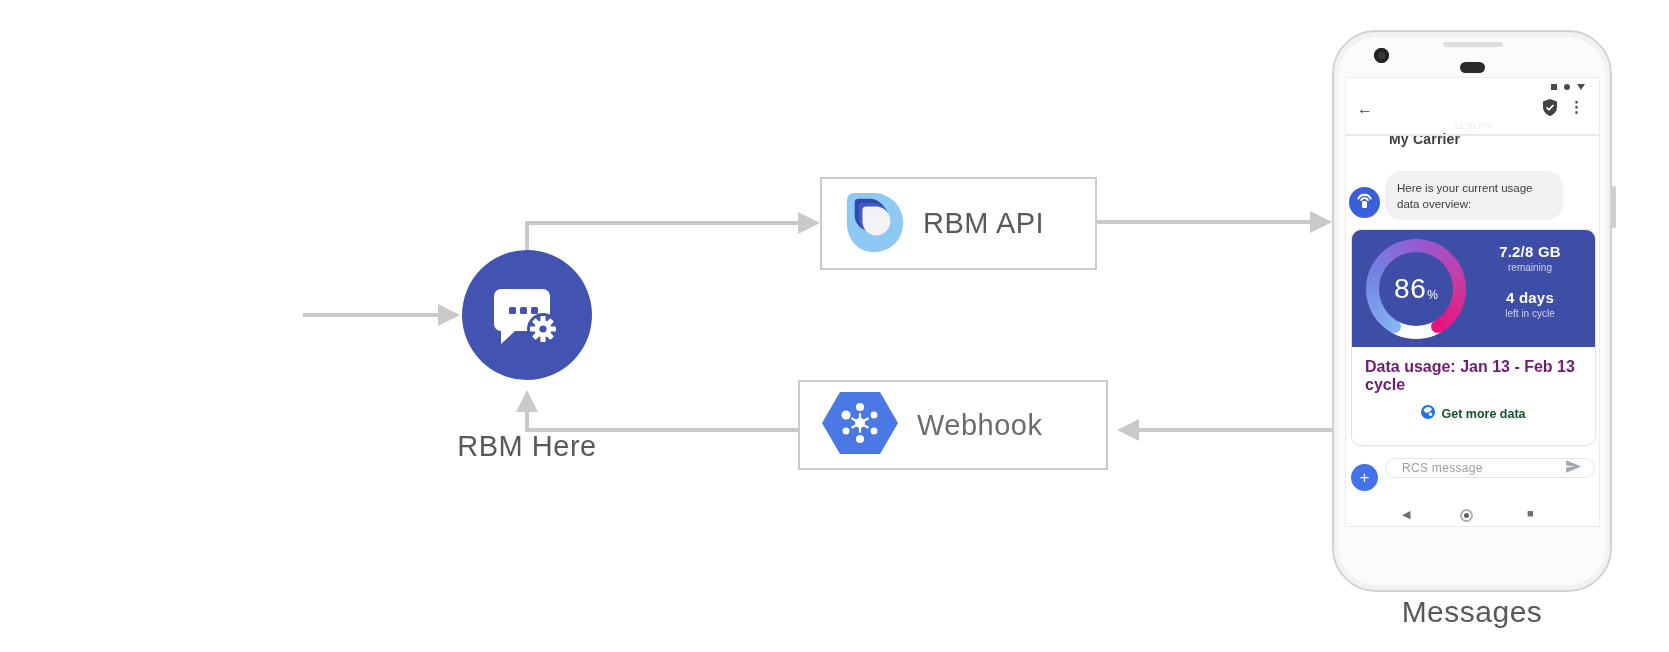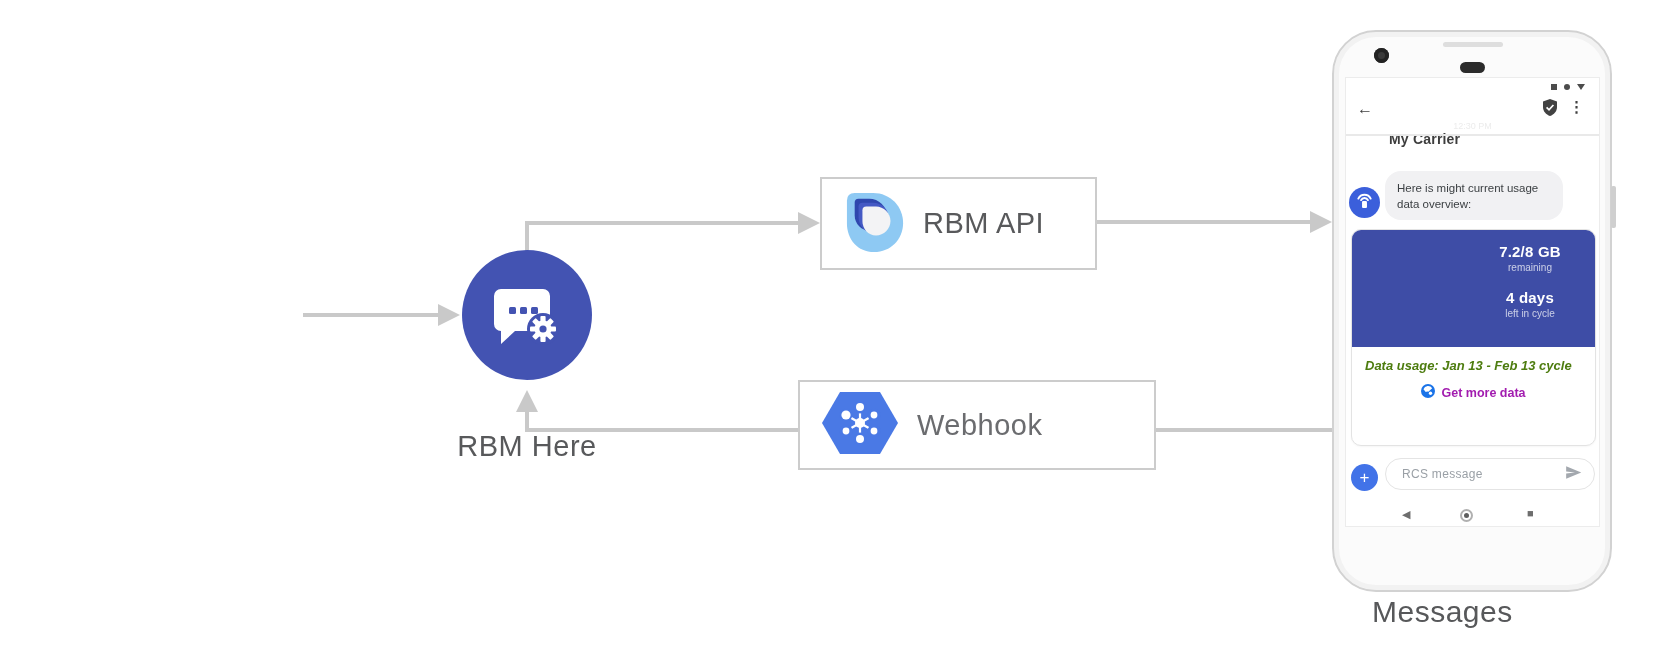--- a/index.html
+++ b/index.html
@@ -56,35 +56,35 @@
   .cap-start { left:21.7px; top:81.2px; background:#82b2ef; }
   .cap-end { left:65.3px; top:81.2px; background:#e81380; }
   .gauge-text { position:absolute; left:0; top:0; width:100px; height:100px; display:flex; align-items:center; justify-content:center; color:#fff; }
   .gauge-num { font-size:28px; font-weight:300; letter-spacing:.5px; }
   .gauge-unit { font-size:12px; margin:12px 0 0 1px; }
   .card-stats { position:absolute; left:118px; top:13px; width:120px; text-align:center; color:#fff; }
   .stat-big { font-size:15px; font-weight:700; letter-spacing:.2px; }
   .stat-small { font-size:10px; color:rgba(255,255,255,.72); margin-top:2px; }
   .stat-gap { margin-top:16px; }
   .card-bottom { position:absolute; left:0; top:117px; width:100%; padding:11px 13px 0; }
-  .usage-title { font-size:13px; font-weight:700; color:#4d7c0f;font-style:italic; }
+  .usage-title { font-size:16px; font-weight:700; color:#701a75; }
   .usage-body { font-size:11px; line-height:15px; color:#5f6368; margin-top:6px; }
   .action-row { margin-top:11px; display:flex; align-items:center; justify-content:center; gap:6px; cursor:pointer; }
-  .action-label { font-size:12.5px; font-weight:700; color:#a21caf; }
+  .action-label { font-size:12.5px; font-weight:700; color:#14532d; }
 
   .plus-btn { position:absolute; left:5px; top:386px; width:27px; height:27px; border-radius:50%; background:#4273e8; color:#fff; font-size:17px; display:flex; align-items:center; justify-content:center; line-height:1; }
-  .compose-pill { position:absolute; left:39px; top:380px; width:210px; height:32px; border:1.5px solid #e4e4e4; border-radius:19px; background:#fff; display:flex; align-items:center; padding:0 12px 0 16px; }
+  .compose-pill { position:absolute; left:39px; top:380px; width:210px; height:20px; border:1.5px solid #e4e4e4; border-radius:19px; background:#fff; display:flex; align-items:center; padding:0 12px 0 16px; }
   .compose-placeholder { flex:1; font-size:12px; color:#9aa0a6; letter-spacing:.3px; }
 
   .navbar-back { position:absolute; left:56px; top:430px; font-size:11px; color:#6e6e6e; }
   .navbar-home { position:absolute; left:114px; top:431px; width:13px; height:13px; border-radius:50%; border:2px solid #b0b0b0; display:flex; align-items:center; justify-content:center; }
   .navbar-home-dot { width:5px; height:5px; border-radius:50%; background:#5f5f5f; }
   .navbar-square { position:absolute; left:181px; top:429px; font-size:11px; color:#6e6e6e; }
 
-  .messages-caption { position:absolute; left:1372px; top:595px; width:200px; font-size:30px; color:#57585a; letter-spacing:.5px; }
+  .messages-caption { position:absolute; left:1372px; top:595px; width:200px; text-align:center; font-size:30px; color:#57585a; letter-spacing:.5px; }
 </style>
 </head>
 <body>
 
 <div class="canvas">
 
 
   <div class="hline" style="left:303px; top:313px; width:137px;"></div>
   <div class="head-right" style="left:438px; top:304px;"></div>
 
@@ -136,21 +136,21 @@
           <path d="M30 3 C48 3 61 17 61 34 C61 51 48 64 31 64 C14 64 3 51 3 34 L3 11 Q3 3 11 3 Z" fill="#8ec9f3"></path>
           <path d="M26 9 C36 9 44 17 44 26 C44 35 36 42 27 42 C18 42 11 35 11 26 L11 13 Q11 9 15 9 Z" fill="#2f47ae"></path>
           <path d="M30 13 C39 13 46 20 46 28 C46 37 39 44 30 44 C22 44 15 37 15 28 L15 17 Q15 13 19 13 Z" fill="#4459c4"></path>
           <path d="M33 17 C41 17 48 24 48 32 C48 40 41 47 33 47 C25 47 19 40 19 32 L19 21 Q19 17 23 17 Z" fill="#f3f3f5"></path>
         </svg>
       </span>
       <span class="node-label">RBM API</span>
     </div>
   </div>
 
-  <div class="node" style="left:798px; top:380px; width:358px; height:90px; justify-content:flex-start; padding-left:19px;">
+  <div class="node" style="left:798px; top:380px; width:310px; height:90px; justify-content:flex-start; padding-left:19px;">
     <div class="logo-label-row" style="gap:16px;">
       <span>
         <svg width="82" height="70" viewBox="0 0 82 70">
           <polygon points="21,4 61,4 79,35 61,66 21,66 3,35" fill="#4a79e5"></polygon>
           <g stroke="#ffffff" stroke-width="2.2">
             <line x1="41" y1="35" x2="41" y2="19"></line>
             <line x1="41" y1="35" x2="55" y2="27"></line>
             <line x1="41" y1="35" x2="55" y2="43"></line>
             <line x1="41" y1="35" x2="41" y2="51"></line>
             <line x1="41" y1="35" x2="27" y2="43"></line>
@@ -209,26 +209,35 @@
       <span>
         <svg width="19" height="19" viewBox="0 0 20 20">
           <path d="M3.5 8 A 7.2 7.2 0 0 1 16.5 8" stroke="#ffffff" stroke-width="2" fill="none" stroke-linecap="round"></path>
           <path d="M6.4 9.6 A 4 4 0 0 1 13.6 9.6" stroke="#ffffff" stroke-width="2" fill="none" stroke-linecap="round"></path>
           <rect x="7.4" y="10.6" width="5.2" height="7.4" rx="1.2" fill="#ffffff"></rect>
         </svg>
       </span>
     </div>
 
     <div class="bubble">
-      <span style="display:block;">Here is might current usage</span>
+      <span style="display:block;">Here is your current usage</span>
       <span style="display:block;">data overview:</span>
     </div>
 
     <div class="rich-card">
       <div class="card-top">
+        <div class="gauge">
+          <span class="gauge-cap cap-start"></span>
+          <span class="gauge-cap cap-end"></span>
+          <div class="gauge-hole"></div>
+          <div class="gauge-text">
+            <span class="gauge-num">86</span>
+            <span class="gauge-unit">%</span>
+          </div>
+        </div>
         <div class="card-stats">
           <div class="stat-big">7.2/8 GB</div>
           <div class="stat-small">remaining</div>
           <div class="stat-big stat-gap">4 days</div>
           <div class="stat-small">left in cycle</div>
         </div>
       </div>
       <div class="card-bottom">
         <div class="usage-title">Data usage: Jan 13 - Feb 13 cycle</div>
         <div class="action-row">

